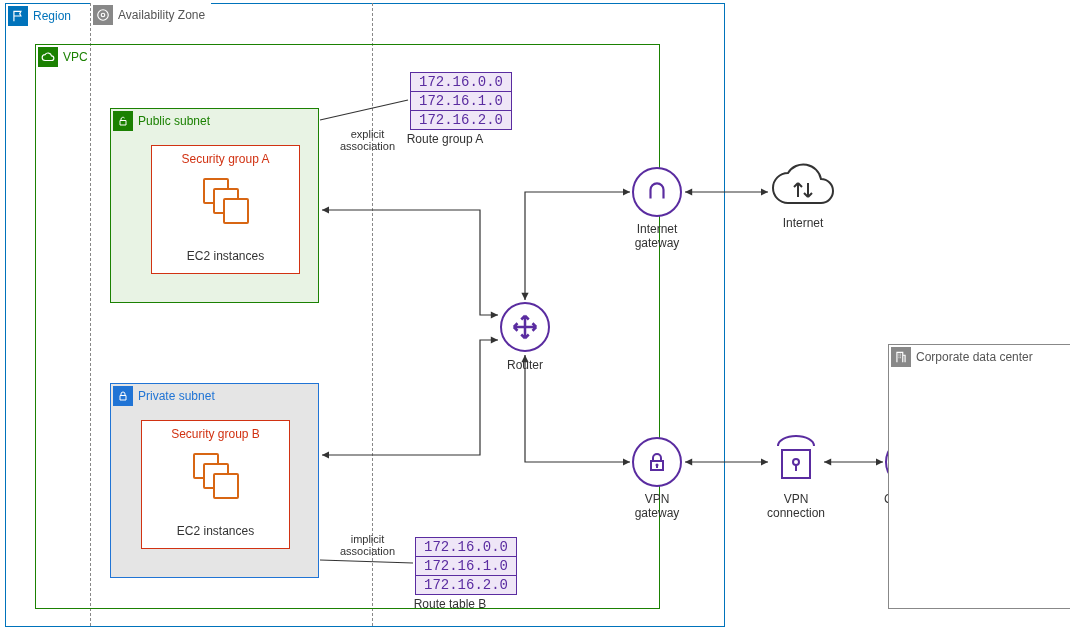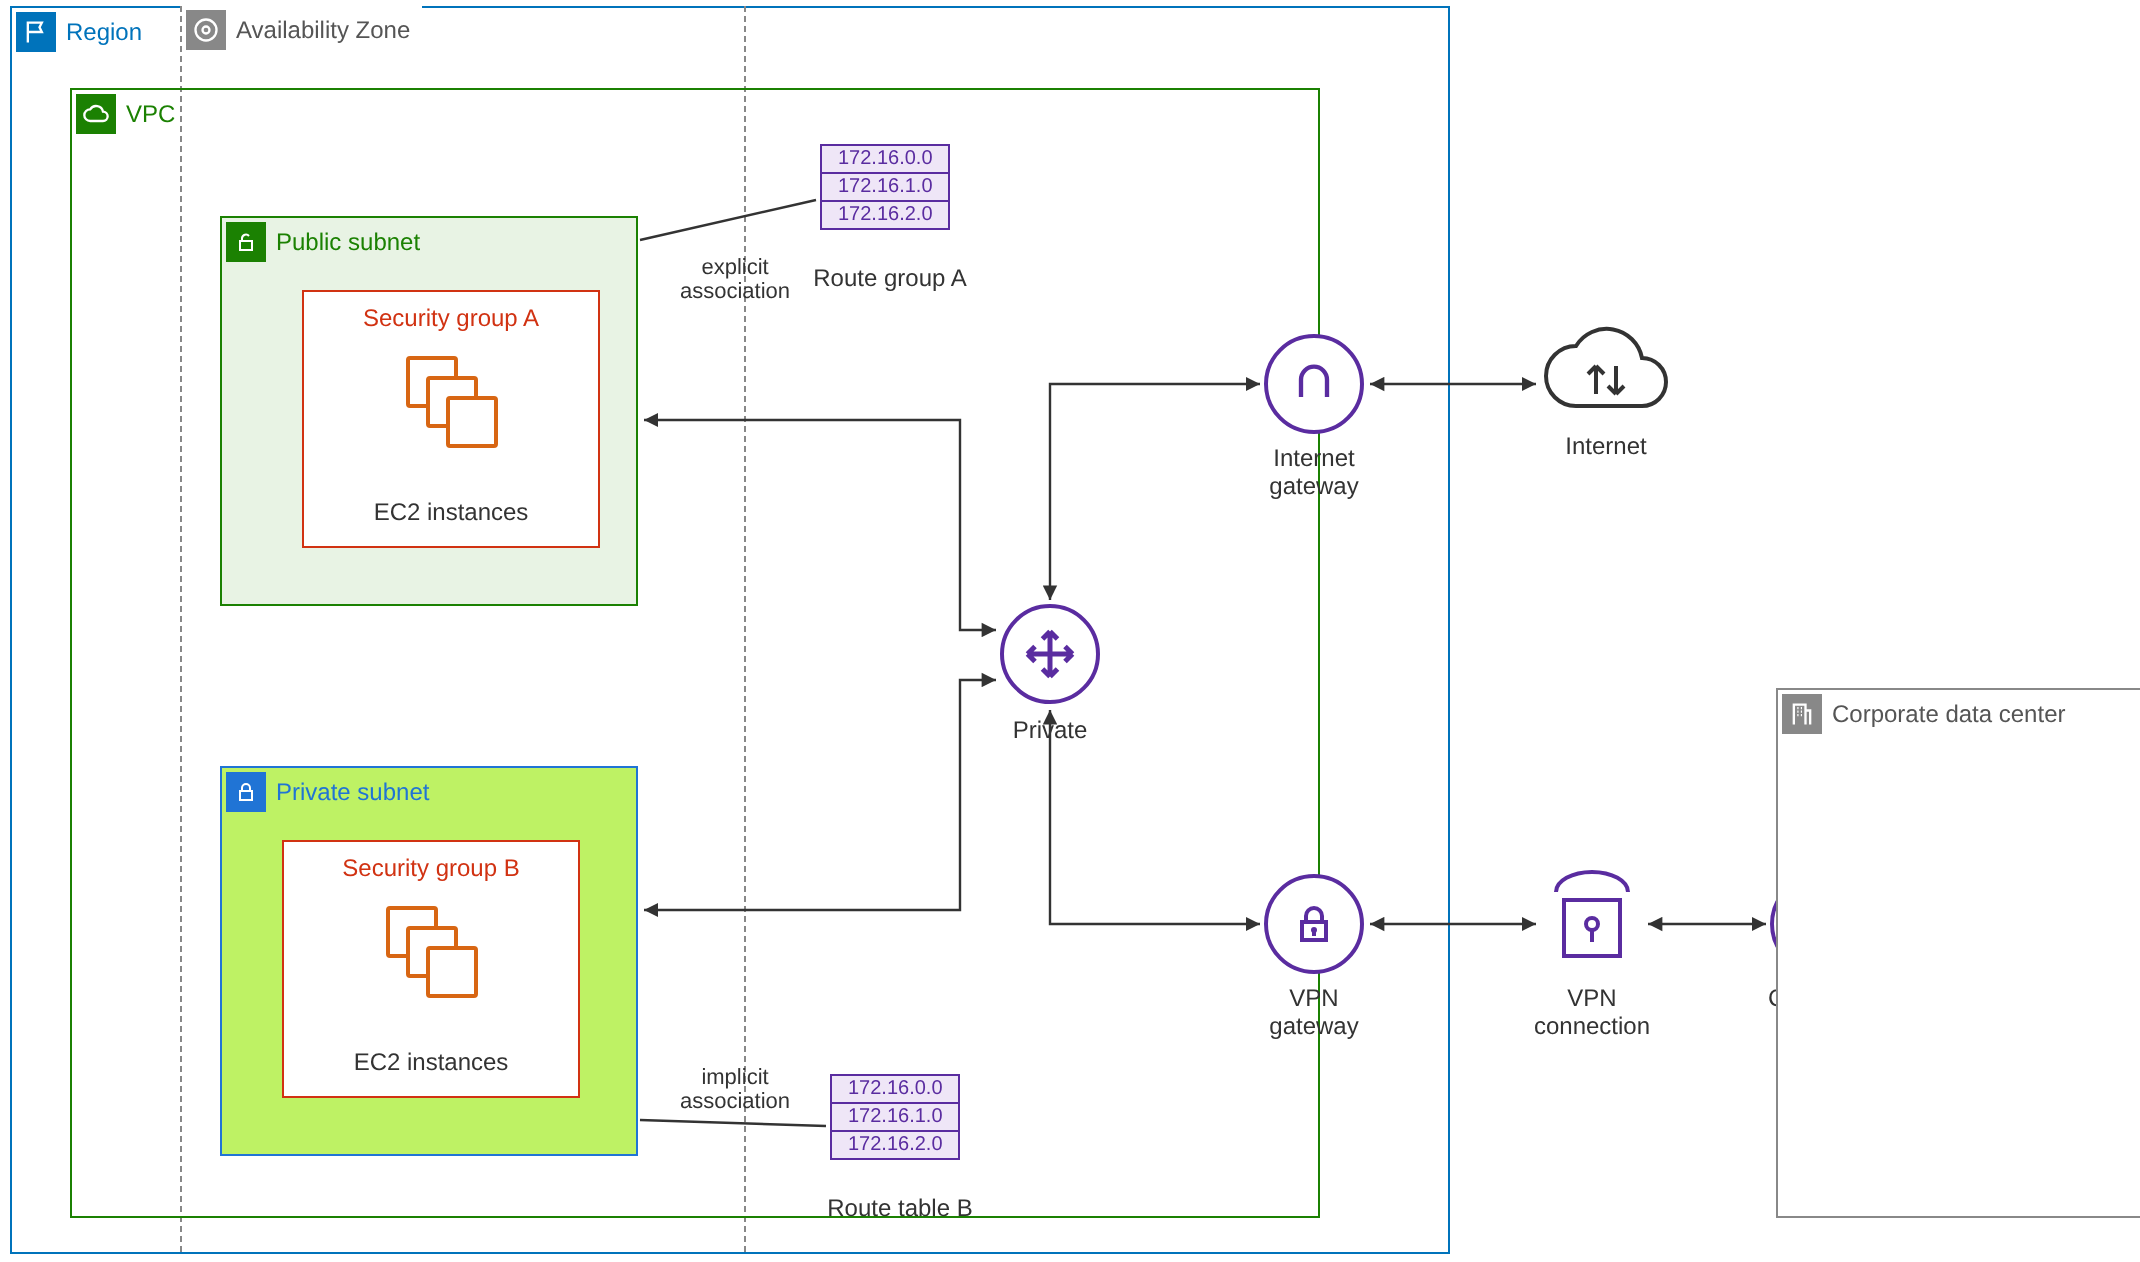--- a/index.html
+++ b/index.html
@@ -27,21 +27,21 @@
     border-right: 1px dashed #888;
   }
   .vpc-box {
     border: 1px solid #1b8102;
   }
   .subnet-pub {
     background: #e8f3e4;
     border: 1px solid #1b8102;
   }
   .subnet-priv {
-    background: #bef264;
+    background: #e5e5e5;
     border: 1px solid #2074d5;
   }
   .sg-box {
     border: 1px solid #d13212;
     background: #fff;
   }
   .corp-box {
     border: 1px solid #888;
     background: #fff;
   }
@@ -92,22 +92,23 @@
     font-size:12px;
     color:#333;
     left:50%;
     transform:translateX(-50%);
   }
 
   .rt-table {
     position:absolute;
     border:1px solid #5a2ca0;
     background:#fff;
-    font-size:10px;
+    font-size:14px;
     color:#5a2ca0;
+    font-family:Liberation Mono, monospace;
   }
   .rt-table div {
     border-bottom:1px solid #5a2ca0;
     padding:1px 8px;
     background:#efe6f7;
   }
   .rt-table div:last-child { border-bottom:none; }
 
   .assoc-label {
     position:absolute;
@@ -244,21 +245,21 @@
   <div class="assoc-label" style="left:340px; top:128px; white-space:pre; text-align:center;">explicit
 association</div>
   <div class="assoc-label" style="left:340px; top:533px; white-space:pre; text-align:center;">implicit
 association</div>
 
   <div class="node-icon" style="left:500px; top:302px;">
     <svg width="30" height="30" viewBox="0 0 24 24">
         <path fill="none" stroke="#5a2ca0" stroke-width="2" d="M12 3v18M3 12h18M12 3l-3 3M12 3l3 3M12 21l-3-3M12 21l3-3M3 12l3-3M3 12l3 3M21 12l-3-3M21 12l-3 3"></path>
       </svg>
   </div>
-  <div class="node-label" style="left:525px; top:358px;">Private</div>
+  <div class="node-label" style="left:525px; top:358px;">Router</div>
 
   <div class="node-icon" style="left:632px; top:167px;">
     <svg width="26" height="26" viewBox="0 0 24 24">
         <path fill="none" stroke="#5a2ca0" stroke-width="2" d="M6 18V10a6 6 0 0112 0v8"></path>
       </svg>
   </div>
   <div class="node-label" style="left:657px; top:222px; white-space:pre;">Internet
 gateway</div>
 
   <div style="position:absolute; left:770px; top:163px; width:66px; height:50px;">

